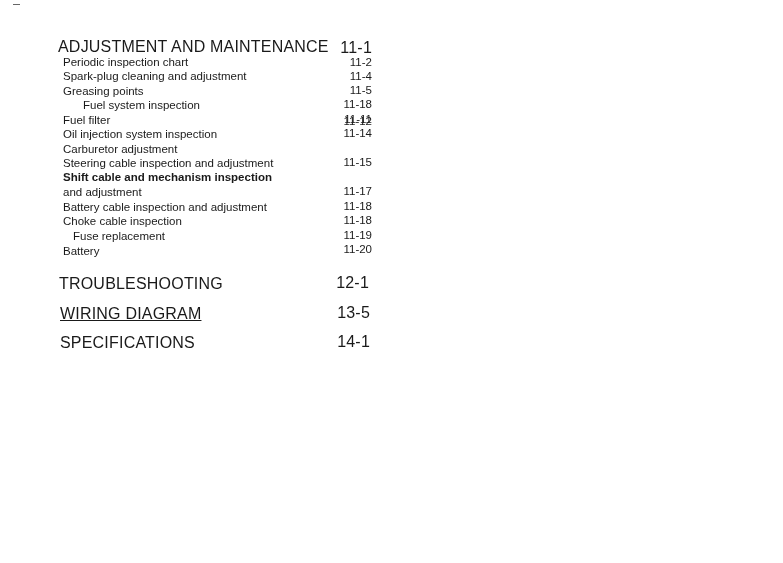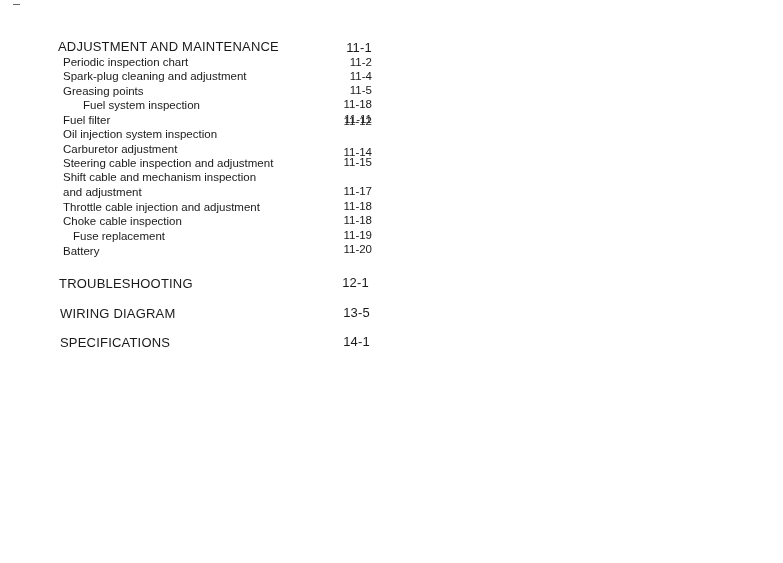--- a/index.html
+++ b/index.html
@@ -1,21 +1,21 @@
 <!DOCTYPE html>
 <html><head>
 <meta charset="utf-8">
 <style>
   html, body { margin:0; padding:0; }
   body { width:783px; height:563px; background:#ffffff; position:relative; overflow:hidden;
          font-family:"Liberation Sans", sans-serif; color:#1a1a1a; }
   .dash { position:absolute; left:13px; top:4px; width:7px; height:1px; background:#666; }
   .row { position:absolute; font-size:11.5px; line-height:14px; white-space:nowrap; }
   .page { position:absolute; font-size:11.5px; line-height:14px; text-align:right; width:60px; }
-  .section { font-size:13px; letter-spacing:0.2px; }
+  .section { font-size:16px; letter-spacing:0.2px; }
 </style>
 </head>
 <body>
 
 <div class="dash"></div>
 
 <div>
   <div class="row section" style="left:58px;top:40px;">ADJUSTMENT AND MAINTENANCE</div>
   <div class="page section" style="left:312px;top:41px;">11-1</div>
 
@@ -31,43 +31,43 @@
   <div class="row" style="left:63px;top:98px;padding-left:20px;">Fuel system inspection</div>
   <div class="page" style="left:312px;top:97px;">11-18</div>
 
   <div class="row" style="left:63px;top:113px;">Fuel filter</div>
   <div class="page" style="left:312px;top:112px;">11-11</div>
 
   <div class="row" style="left:63px;top:127px;">Oil injection system inspection</div>
   <div class="page" style="left:312px;top:114px;">11-12</div>
 
   <div class="row" style="left:63px;top:142px;">Carburetor adjustment</div>
-  <div class="page" style="left:312px;top:145px;">11-14</div>
+  <div class="page" style="left:312px;top:126px;">11-14</div>
 
   <div class="row" style="left:63px;top:156px;">Steering cable inspection and adjustment</div>
   <div class="page" style="left:312px;top:155px;">11-15</div>
 
-  <div class="row" style="left:63px;top:170px;">Shift cable and mechanism inspection</div>
+  <div class="row" style="left:63px;top:170px;font-weight:bold;">Shift cable and mechanism inspection</div>
 
   <div class="row" style="left:63px;top:185px;">and adjustment</div>
   <div class="page" style="left:312px;top:184px;">11-17</div>
 
-  <div class="row" style="left:63px;top:200px;">Throttle cable injection and adjustment</div>
+  <div class="row" style="left:63px;top:200px;">Battery cable inspection and adjustment</div>
   <div class="page" style="left:312px;top:199px;">11-18</div>
 
   <div class="row" style="left:63px;top:214px;">Choke cable inspection</div>
   <div class="page" style="left:312px;top:213px;">11-18</div>
 
   <div class="row" style="left:50px;top:229px;margin-left:23px;">Fuse replacement</div>
   <div class="page" style="left:312px;top:228px;">11-19</div>
 
   <div class="row" style="left:63px;top:244px;">Battery</div>
   <div class="page" style="left:312px;top:242px;">11-20</div>
 
   <div class="row section" style="left:59px;top:277px;">TROUBLESHOOTING</div>
   <div class="page section" style="left:309px;top:276px;">12-1</div>
 
-  <div class="row section" style="left:60px;top:307px;">WIRING DIAGRAM</div>
+  <div class="row section" style="left:60px;top:307px;text-decoration:underline;">WIRING DIAGRAM</div>
   <div class="page section" style="left:310px;top:306px;">13-5</div>
 
   <div class="row section" style="left:60px;top:336px;">SPECIFICATIONS</div>
   <div class="page section" style="left:310px;top:335px;">14-1</div>
 </div>
 
 </body></html>

